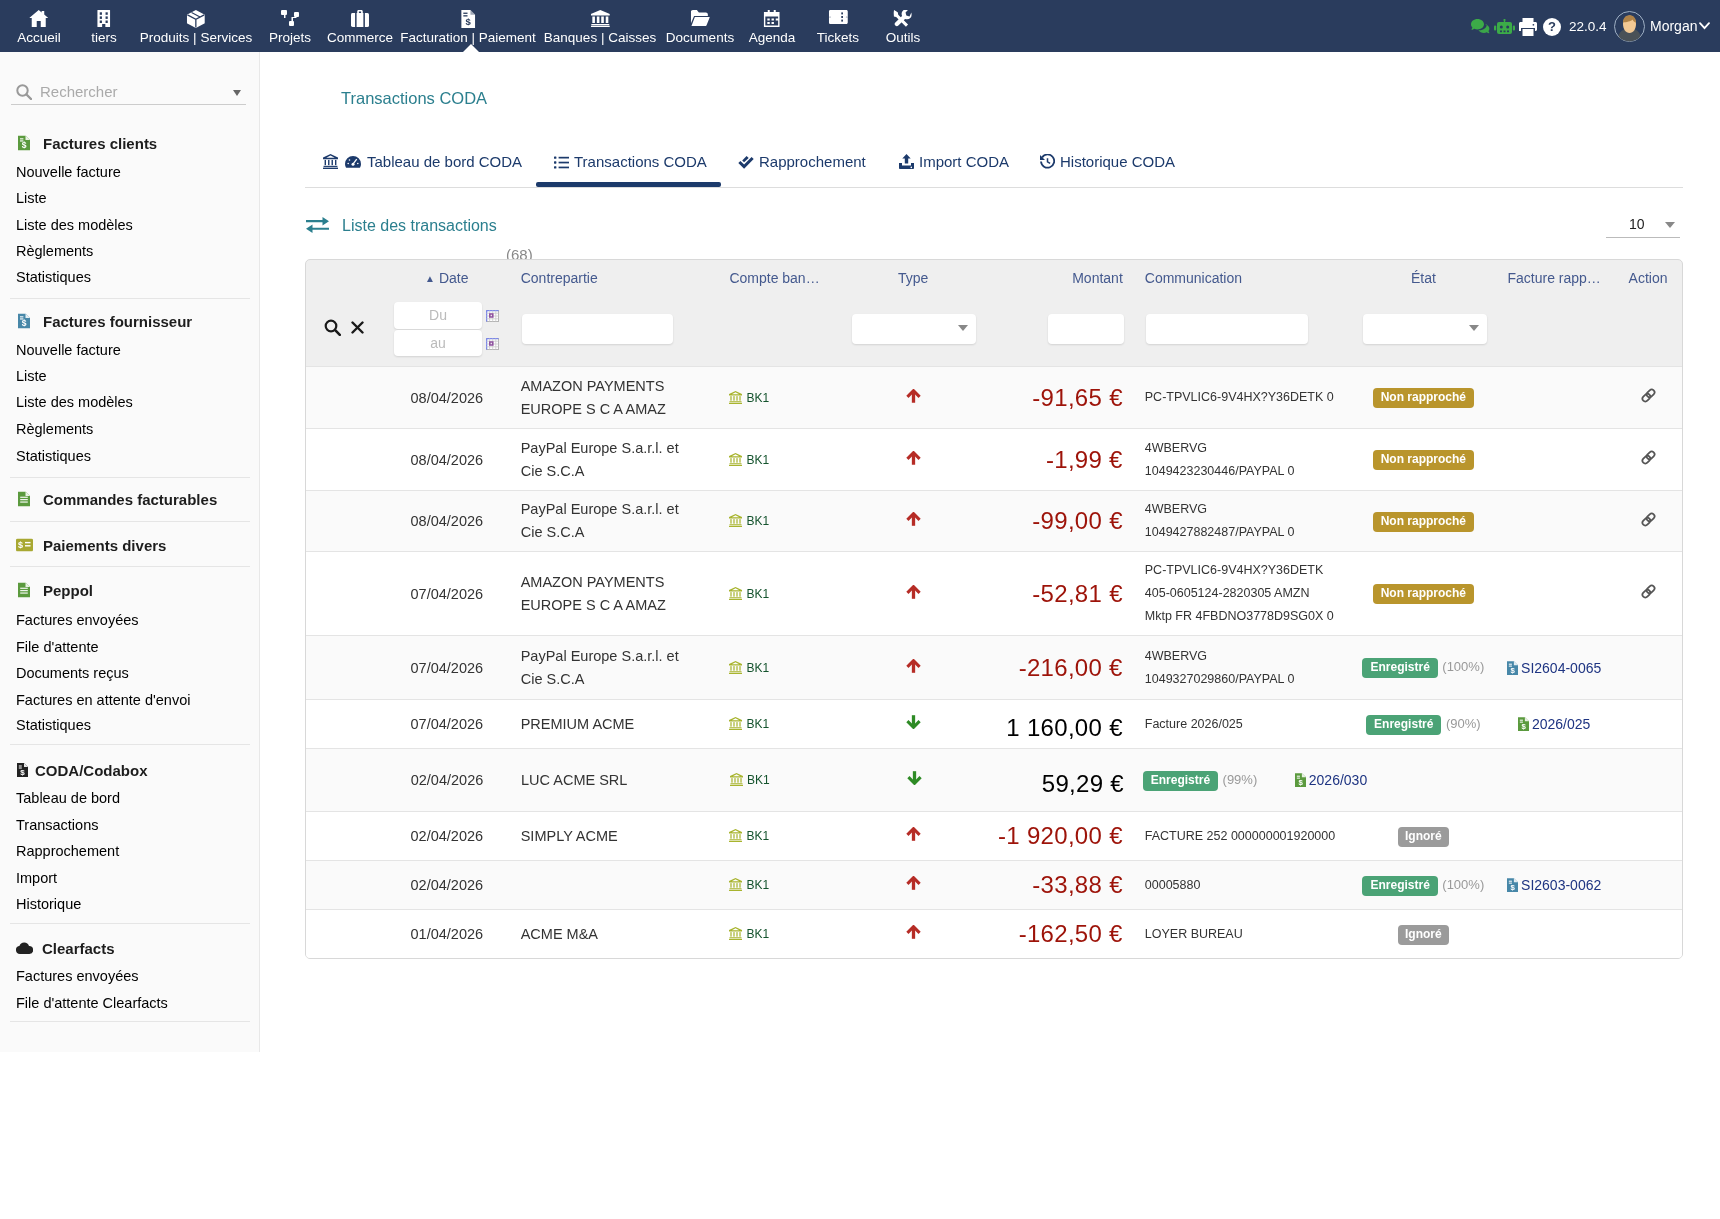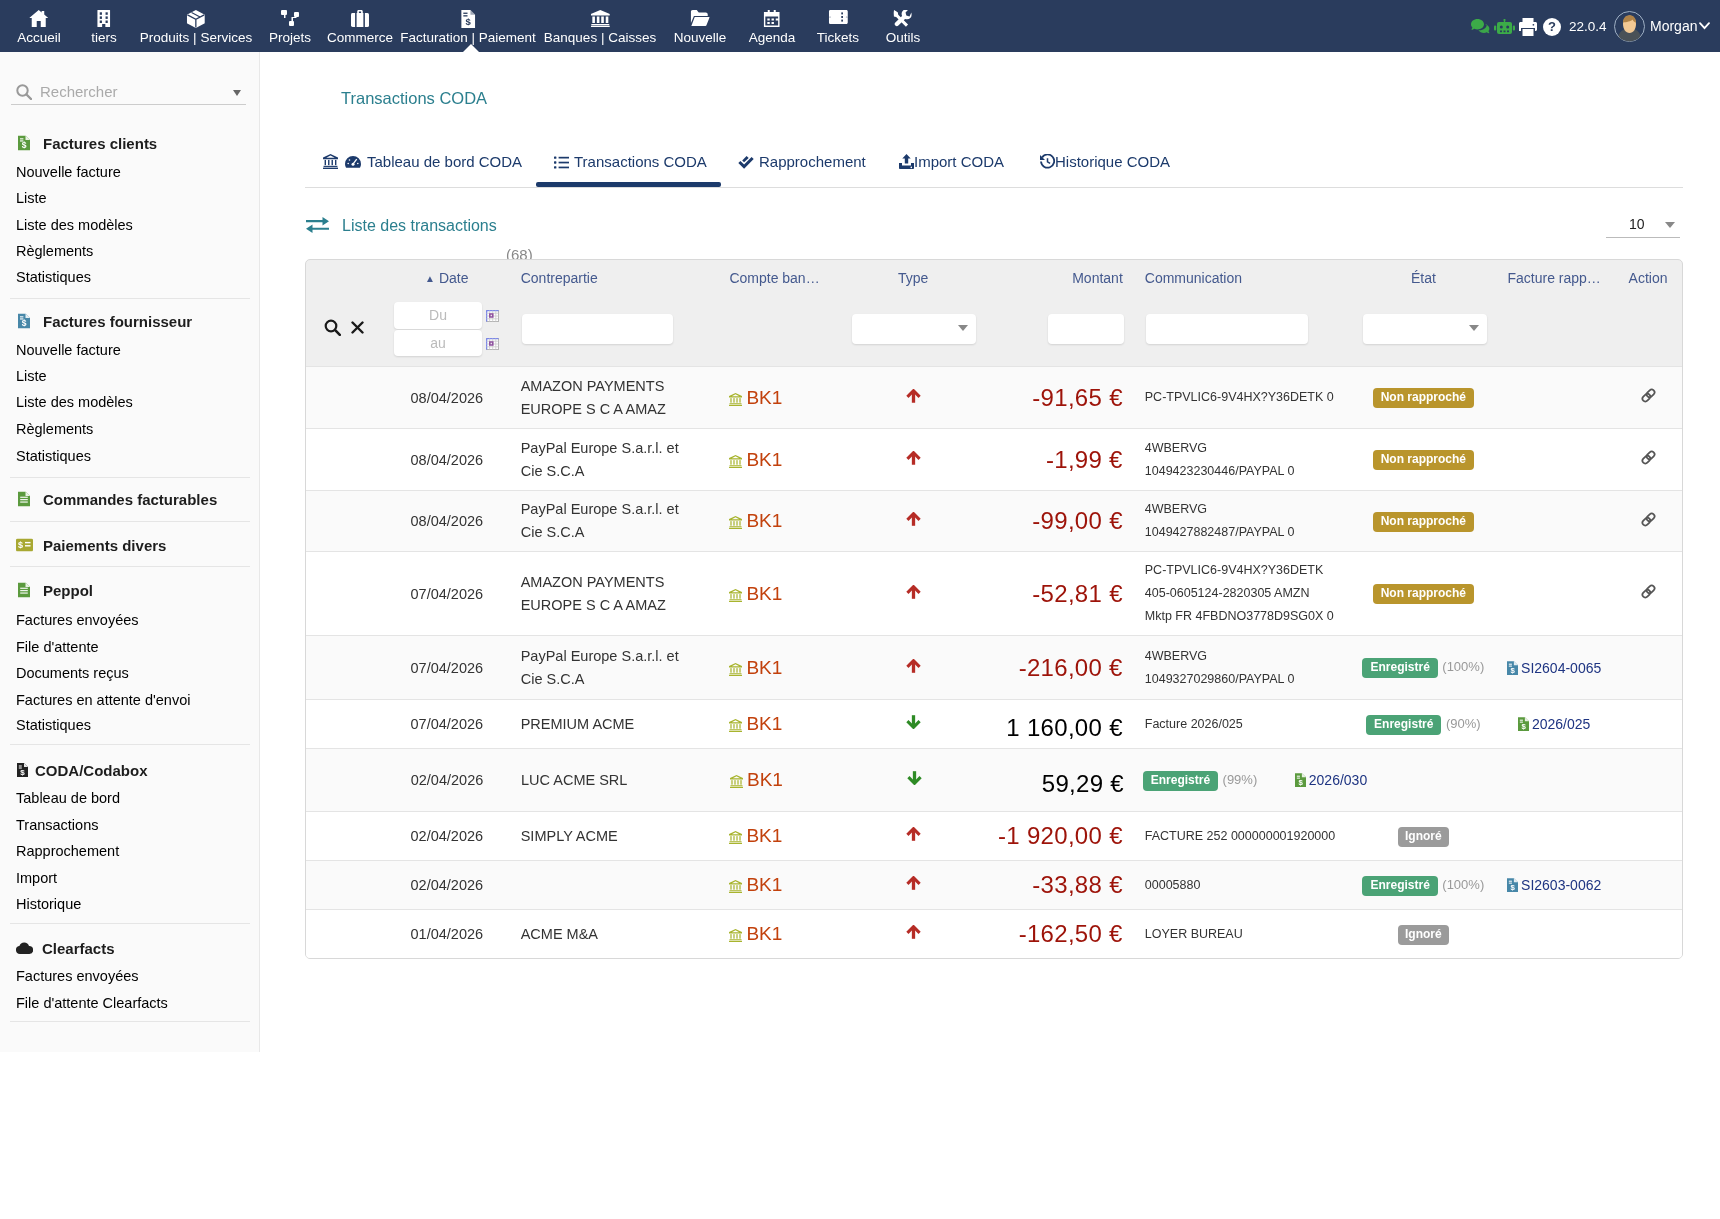--- a/index.html
+++ b/index.html
@@ -40,21 +40,21 @@
 .row { display:flex; align-items:center; background:#fff; border-top:1px solid #e4e4e4; }
 .row.odd { background:#fafafa; }
 .c0{width:86px} .c1{width:121px; text-align:center; padding-right:11px;} .c2{width:209px; padding-left:8px;} .c3{width:122px; padding-left:8px;}
 .c4{width:140px; text-align:center;} .c5{width:146px; text-align:right; padding-right:6px;} .c6{width:225px; padding-left:16px;}
 .c7{width:140px; text-align:center;} .c8{width:131px; text-align:center; padding-right:9px;} .c9{width:58px; text-align:center; padding-right:10px;}
 .c2,.c3,.c6 { text-align:left; }
 #thead .c6 { white-space:nowrap; }
 #thead .c3, #thead .c8 { white-space:nowrap; overflow:hidden; text-overflow:ellipsis; }
 .date { font-size:14.5px; color:#333; }
 .cp { font-size:14.5px; color:#333; line-height:23px; }
-.bk { font-size:19px; color:#c2410c; white-space:nowrap; }
+.bk { font-size:12px; color:#14532d; white-space:nowrap; }
 .bk svg { vertical-align:-2px; margin-right:4px; }
 .amt { font-size:24px; font-weight:normal; white-space:nowrap; letter-spacing:0.3px; }
 .neg { color:#9d1309; } .pos { color:#000000;margin-top:8px; }
 .comm { font-size:12.5px; color:#333; line-height:23px; }
 .comm .gr { color:#aaa; }
 .badge { display:inline-block; font-size:12px; font-weight:bold; color:#fff; border-radius:4px; padding:3px 8px 4px; line-height:13px; }
 .b-nr { background:#b9952c; }
 .b-en { background:#4ba376; }
 .b-ig { background:#9b9b9b; padding:3px 7px 4px; }
 .pct { font-size:13px; color:#999;margin-top:9px; }
@@ -163,21 +163,21 @@
         </svg>
       </span>
       <span class="nlab">Banques | Caisses</span>
     </div>
   <div class="nitem" style="left:700px">
       <span class="nico">
         <svg width="19" height="16" viewBox="0 0 19 16">
           <path fill="#fff" d="M0 2c0-1.1.9-2 2-2h4l2 2.5h7c1.1 0 2 .9 2 2V6H3.2L0 13.5V2zm4 5h15l-3.2 8c-.2.6-.8 1-1.4 1H.6L4 7z"></path>
         </svg>
       </span>
-      <span class="nlab">Nouvelle</span>
+      <span class="nlab">Documents</span>
     </div>
   <div class="nitem" style="left:772px">
       <span class="nico">
         <svg width="16" height="17" viewBox="0 0 16 17">
           <path fill="#fff" d="M4 0h2v2h4V0h2v2h4v15H0V2h4V0zM1.6 6.5v8.9h12.8V6.5H1.6zm2 2h2.4v2H3.6v-2zm4.2 0h2.4v2H7.8v-2zm4.2 0h2.4v2H12v-2zm-8.4 3.6h2.4v2H3.6v-2zm4.2 0h2.4v2H7.8v-2z"></path>
         </svg>
       </span>
       <span class="nlab">Agenda</span>
     </div>
   <div class="nitem" style="left:838px">
@@ -427,29 +427,29 @@
     </svg>
   <span style="margin-left:5px">Rapprochement</span>
 </div>
 <div class="tab" style="left:899px;top:153px">
   <svg width="15" height="15" viewBox="0 0 15 15">
       <g fill="#1c3a6b">
         <path d="M7.5 0l4.2 4.5H9.2v5H5.8v-5H3.3L7.5 0z"></path>
         <path d="M0 9h3v2.5h9V9h3v5.2c0 .5-.4.8-.8.8H.8c-.4 0-.8-.3-.8-.8V9zm12.3 3.6a.8.8 0 1 0 0 1.6.8.8 0 0 0 0-1.6z"></path>
       </g>
     </svg>
-  <span style="">Import CODA</span>
+  <span style="margin-left:5px">Import CODA</span>
 </div>
 <div class="tab" style="left:1040px;top:153px">
   <svg width="15" height="15" viewBox="0 0 15 15">
       <path fill="none" stroke="#1c3a6b" stroke-width="1.8" d="M2.1 3.4A6.6 6.6 0 1 1 1 7.5"></path>
       <path fill="#1c3a6b" d="M0 1v5h5L0 1z"></path>
       <path fill="none" stroke="#1c3a6b" stroke-width="1.5" d="M7.5 4.2v3.6l2.6 1.6"></path>
     </svg>
-  <span style="">Historique CODA</span>
+  <span style="margin-left:5px">Historique CODA</span>
 </div>
 <div id="lh-swap">
     <svg width="23" height="16" viewBox="0 0 23 16">
       <g fill="#2b7f8e">
         <path d="M0 4.3h16.5V1.2L23 5.4l-6.5 4.2V6.4H0V4.3z" transform="translate(0,-1.2)"></path>
         <path d="M23 11.6H6.5v3.2L0 10.6l6.5-4.2v3.2H23v2z" transform="translate(0,1.2)"></path>
       </g>
     </svg>
   </div>
 <div id="lh-title">Liste des transactions</div>

